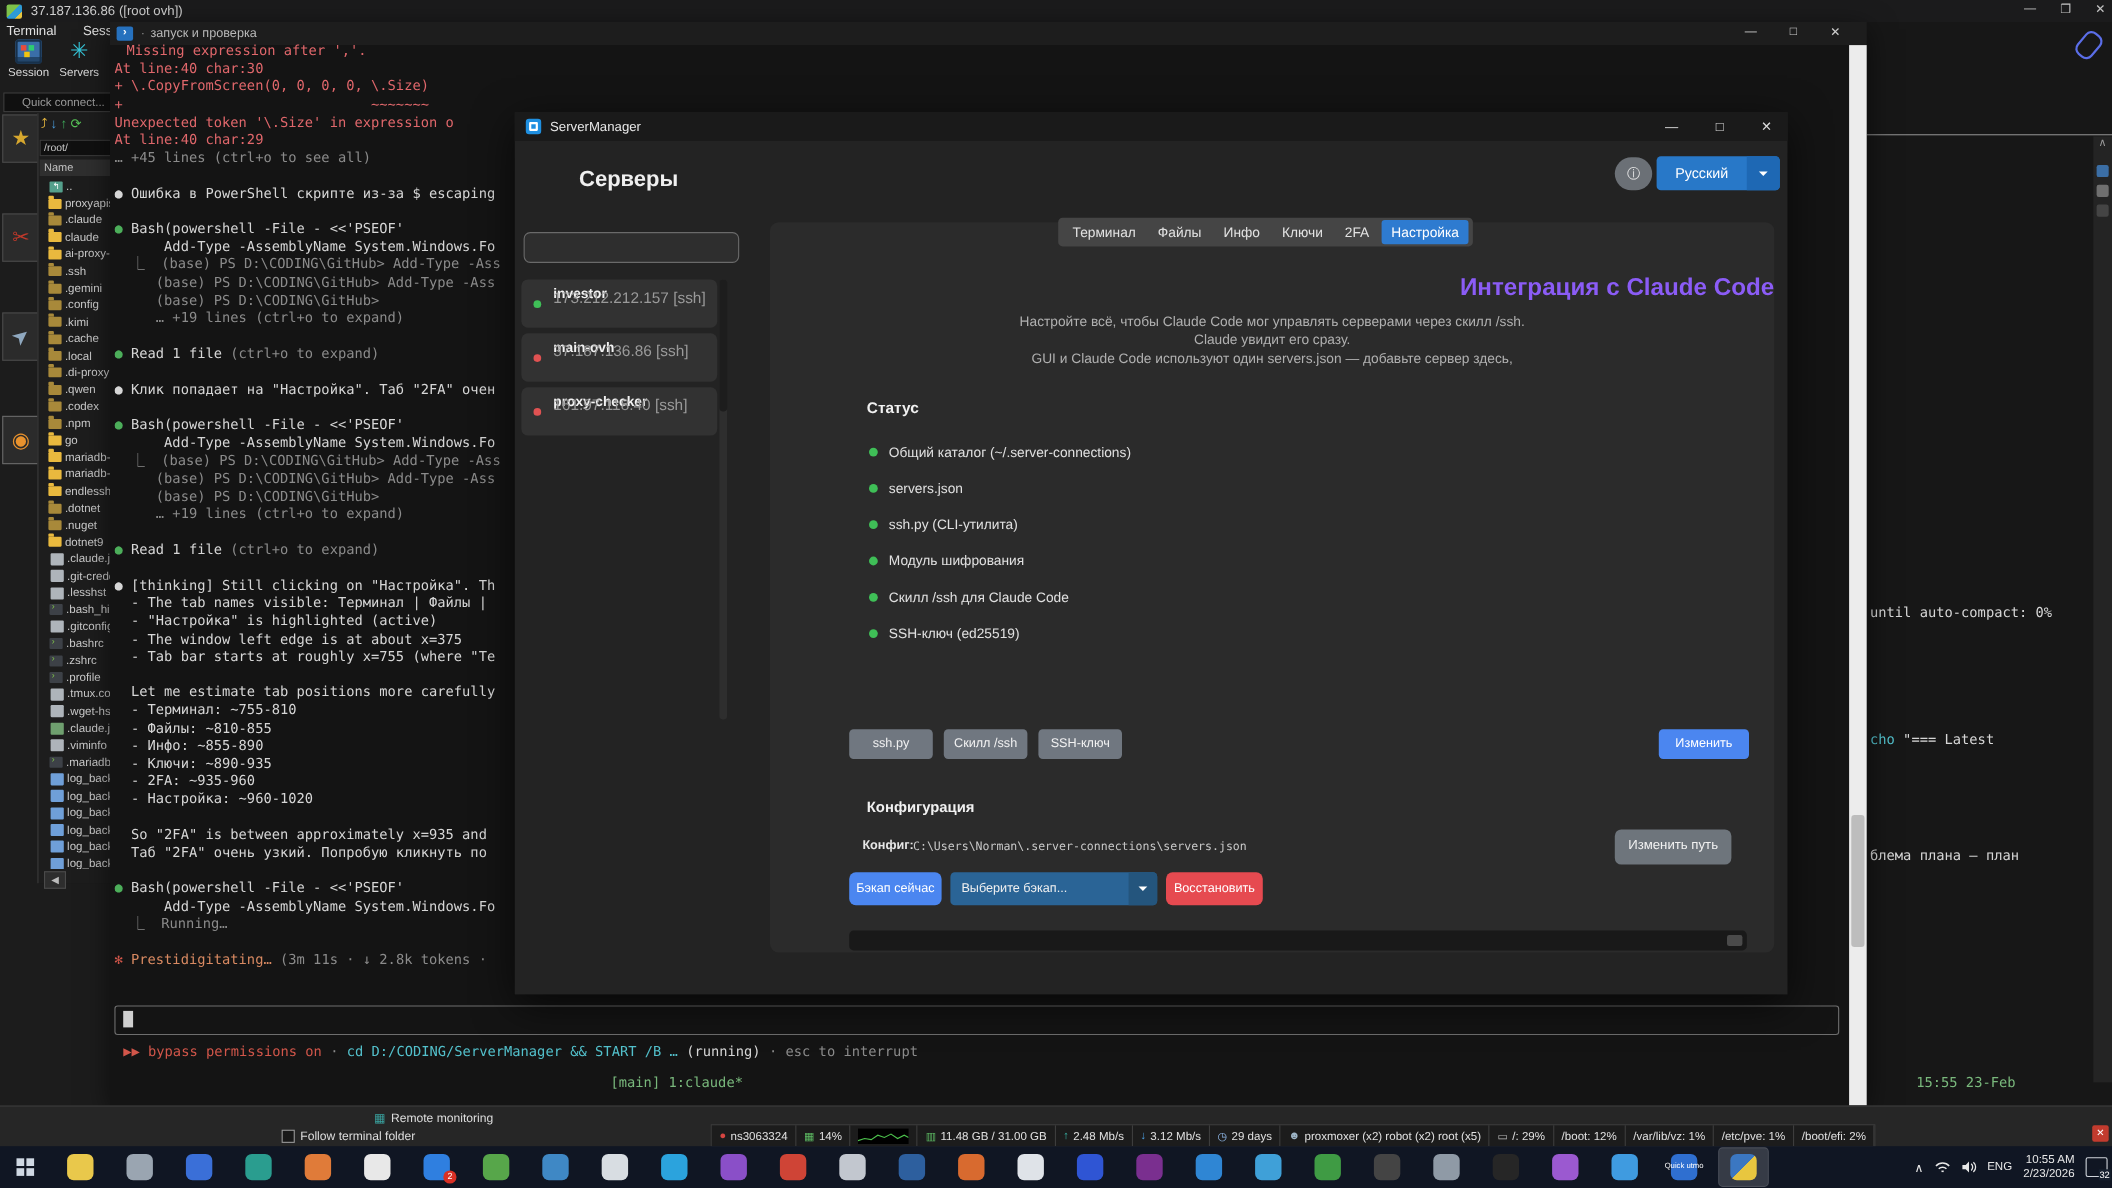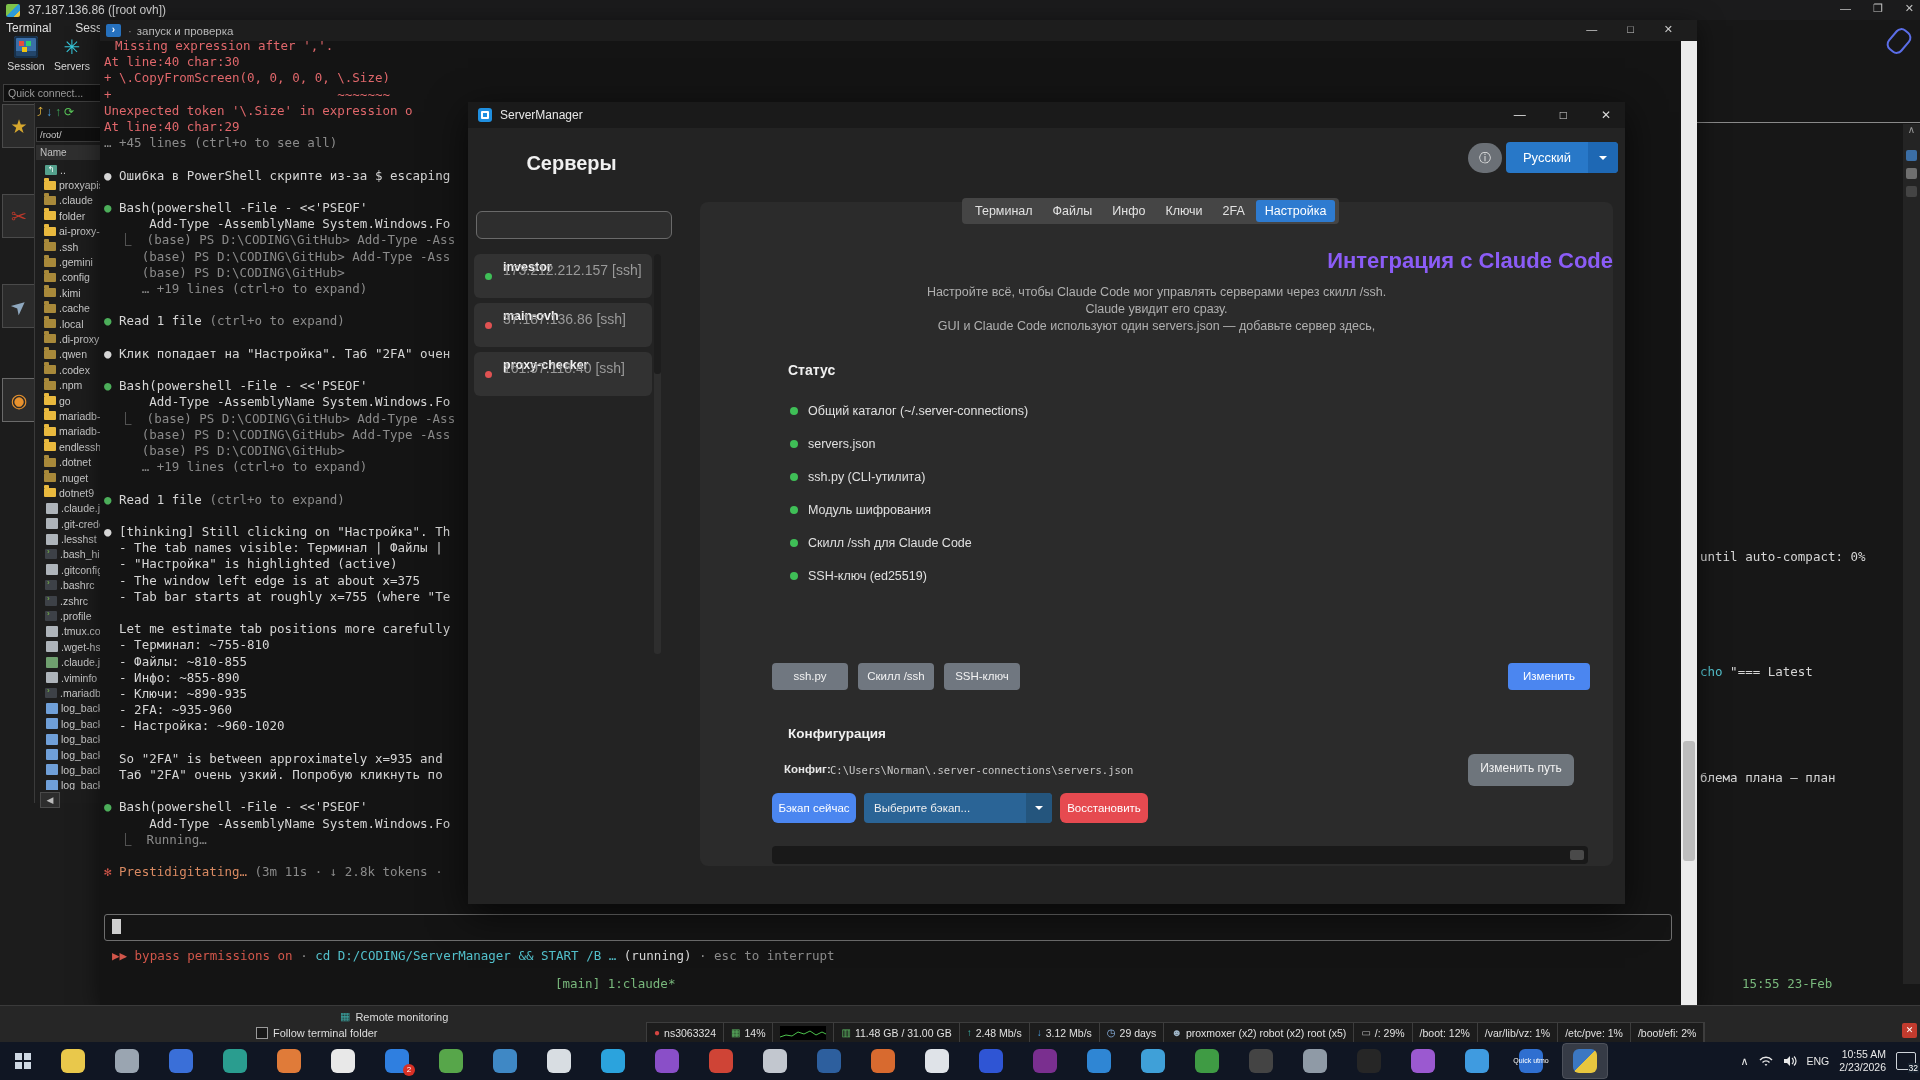--- a/index.html
+++ b/index.html
@@ -11,21 +11,21 @@
   #moba-app-icon{width:14px;height:13px;margin:0 8px 0 6px;border-radius:2px;background:linear-gradient(135deg,#7ec24a 0 45%,#2e9bd6 45% 75%,#e8c63f 75%);}
   #moba-win-controls{position:absolute;right:6px;top:2px;display:flex;gap:22px;color:#c2c2c2;font-size:11px;}
   #moba-menu{left:6px;top:21px;display:flex;gap:24px;font-size:12px;color:#e0e0e0;}
   .toolbar-btn{position:absolute;width:44px;text-align:center;font-size:10.5px;color:#d8d8d8;}
   .toolbar-ico{display:block;margin:0 auto 2px auto;width:24px;height:22px;border-radius:3px;}
   #ico-session{background:linear-gradient(180deg,#3a6ea8 0 70%,#23466b 70%);box-shadow:inset 0 0 0 2px #17304a;position:relative;}
   #ico-session:after{content:"";position:absolute;left:5px;top:5px;width:5px;height:5px;background:#e74c3c;box-shadow:7px 0 0 #2ecc71,3px 6px 0 #f1c40f;}
   #ico-servers{background:transparent;color:#35c4d7;font-size:20px;line-height:22px;}
   #ico-xserver{background:#10151c;color:#7fb3e8;font-weight:bold;font-size:15px;line-height:22px;}
   #ico-exit{background:#5a1f1f;color:#e8b0a0;font-size:13px;line-height:22px;}
-  #quick-connect{left:3px;top:84px;width:100px;height:16px;background:#101010;border:1px solid #3f3f3f;font-size:10.5px;color:#9a9a9a;padding-left:4px;line-height:16px;}
+  #quick-connect{left:3px;top:84px;width:100px;height:16px;background:#101010;border:1px solid #3f3f3f;font-size:10.5px;color:#9a9a9a;padding-left:16px;line-height:16px;}
   
   .side-tab{position:absolute;left:2px;width:32px;height:42px;background:#2b2b2b;border:1px solid #4a4a4a;display:flex;align-items:center;justify-content:center;font-size:19px;}
   
   #file-panel{left:34px;top:103px;width:68px;height:700px;background:#1d1d1d;border-left:1px solid #3a3a3a;}
   #file-toolbar{position:absolute;left:0;top:2px;width:68px;display:flex;gap:3px;padding-left:2px;font-size:12px;}
   #file-path{position:absolute;left:1px;top:24px;width:62px;height:13px;background:#101010;border:1px solid #3c3c3c;font-size:9.5px;color:#c8c8c8;padding-left:3px;line-height:13px;}
   #file-name-hdr{position:absolute;left:1px;top:42px;width:66px;height:15px;background:#2f2f2f;font-size:10px;color:#c0c0c0;padding-left:4px;line-height:15px;}
   #file-list{position:absolute;left:1px;top:59px;width:67px;height:628px;overflow:hidden;}
   .frow{display:flex;align-items:center;height:15.4px;font-size:10.5px;color:#c9c9c9;white-space:nowrap;}
   .fic{flex:0 0 12px;height:9px;margin:0 3px 0 8px;position:relative;border-radius:1px;}
@@ -205,21 +205,21 @@
         <div class="frow">
           <span class="fic fi-fb"></span>
           <span>proxyapis</span>
         </div>
         <div class="frow">
           <span class="fic fi-f"></span>
           <span>.claude</span>
         </div>
         <div class="frow">
           <span class="fic fi-fb"></span>
-          <span>folder</span>
+          <span>claude</span>
         </div>
         <div class="frow">
           <span class="fic fi-fb"></span>
           <span>ai-proxy-s</span>
         </div>
         <div class="frow">
           <span class="fic fi-f"></span>
           <span>.ssh</span>
         </div>
         <div class="frow">

